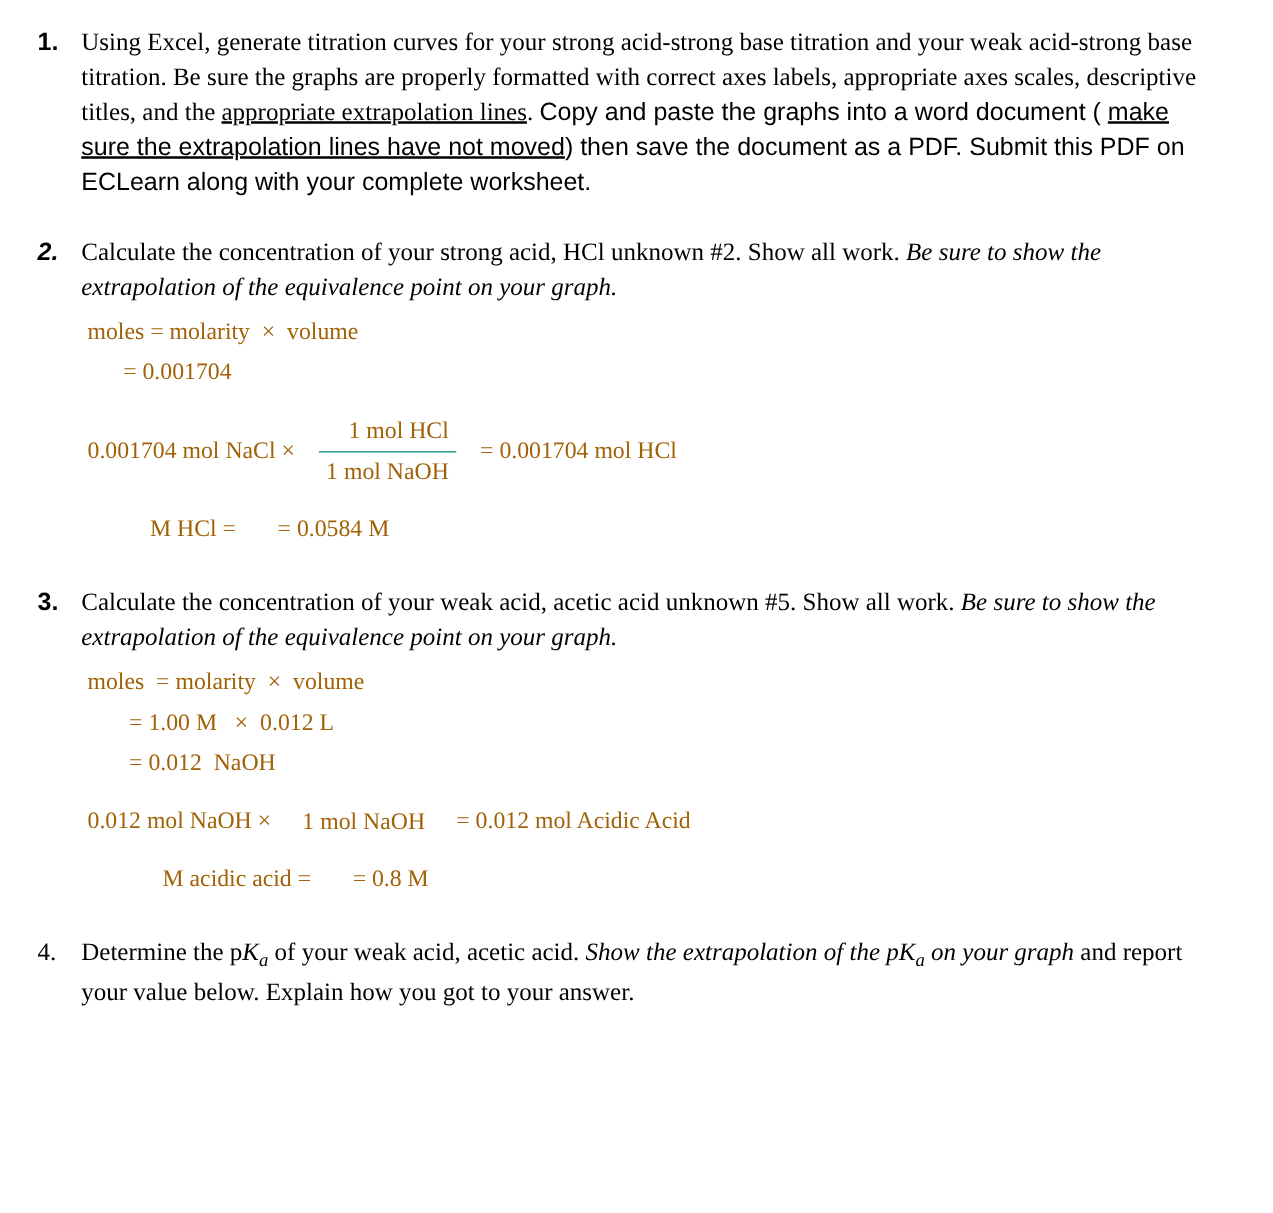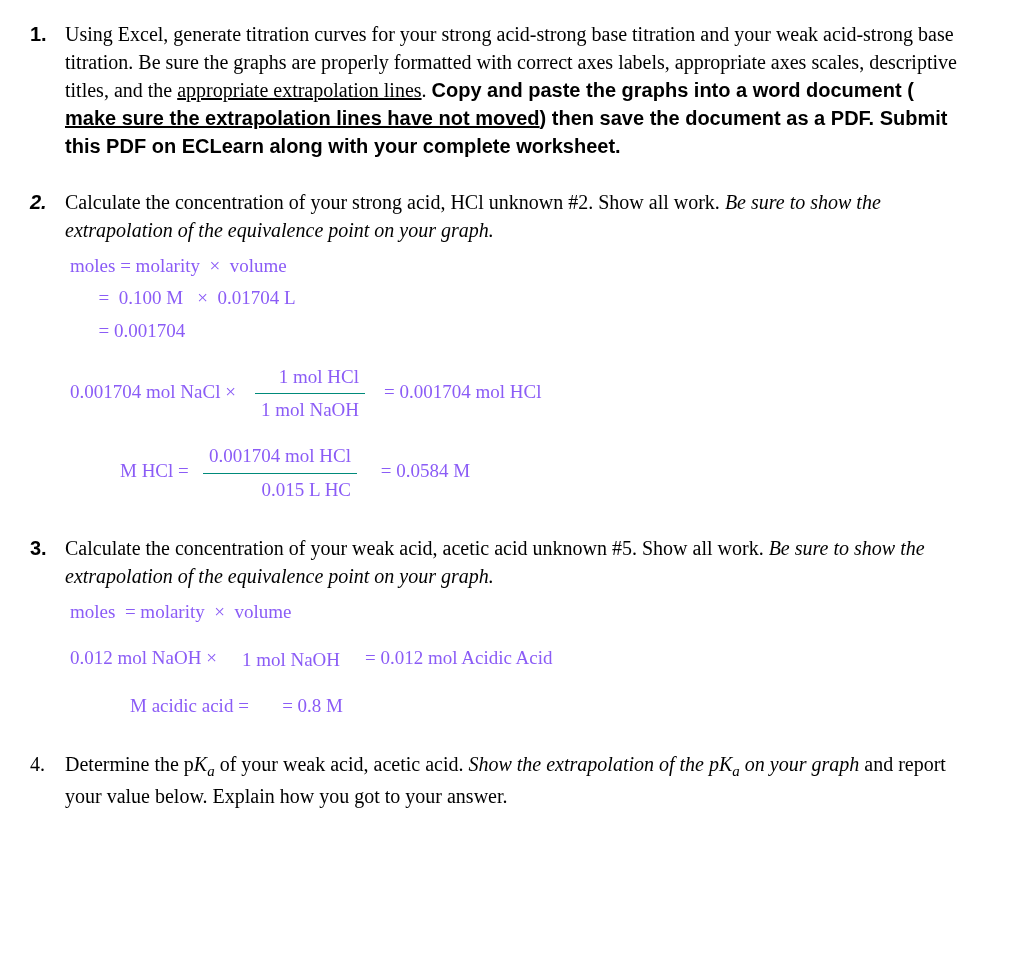--- a/index.html
+++ b/index.html
@@ -32,32 +32,32 @@
 }
 .qtext {
   display: inline-block;
   width: 900px;
   vertical-align: top;
 }
 .underline {
   text-decoration: underline;
 }
 .bold {
-  font-weight: bold;
+  font-weight: normal;
   font-family: Arial, Helvetica, sans-serif;
 }
 .red {
   color: #000000;
 }
 .italic {
   font-style: italic;
 }
 .work {
   font-family: "Segoe Script", "Comic Sans MS", cursive;
-  color: #8b5cf6;
+  color: #a16207;
   font-size: 19px;
   margin-left: 40px;
   margin-top: 6px;
   line-height: 1.7;
 }
 .work .line {
   display: block;
   white-space: pre;
 }
 .frac {
@@ -97,52 +97,49 @@
   </span>
 </div>
 
 <div class="item">
   <span class="number italic">2.</span>
   <span class="qtext">
     <span>Calculate the concentration of your strong acid, HCl unknown #2. Show all work. </span><span class="italic">Be sure to show the extrapolation of the equivalence point on your graph.</span>
   </span>
   <div class="work">
     <span class="line">moles = molarity  ×  volume</span>
-    <span class="line">      =  0.100 M   ×  0.01704 L</span>
     <span class="line">      = 0.001704</span>
     <div class="eqblock">
       <span>0.001704 mol  NaCl  ×</span>
       &nbsp;&nbsp;
       <span class="frac">
         <span class="num">1 mol HCl</span>
         <span class="den">1 mol NaOH</span>
       </span>
       &nbsp;&nbsp;
       <span>= 0.001704 mol  HCl</span>
     </div>
     <div class="eqblock" style="margin-left:50px;">
       <span>M  HCl =</span>
       &nbsp;
-      <span class="frac">
-        <span class="num">0.001704 mol  HCl</span>
-        <span class="den">0.015 L HC</span>
-      </span>
       &nbsp;&nbsp;&nbsp;
       <span>=  0.0584 M</span>
     </div>
   </div>
 </div>
 
 <div class="item">
   <span class="number">3.</span>
   <span class="qtext">
     <span>Calculate the concentration of your weak acid, acetic acid unknown #5. Show all work. </span><span class="italic">Be sure to show the extrapolation of the equivalence point on your graph.</span>
   </span>
   <div class="work">
     <span class="line">moles  = molarity  ×  volume</span>
+    <span class="line">       = 1.00 M   ×  0.012 L</span>
+    <span class="line">       = 0.012  NaOH</span>
     <div class="eqblock">
       <span>0.012   mol  NaOH   ×</span>
       &nbsp;&nbsp;
       <span class="frac">
         <span class="den">1 mol  NaOH</span>
       </span>
       &nbsp;&nbsp;
       <span>=  0.012 mol Acidic Acid</span>
     </div>
     <div class="eqblock" style="margin-left:60px;">

